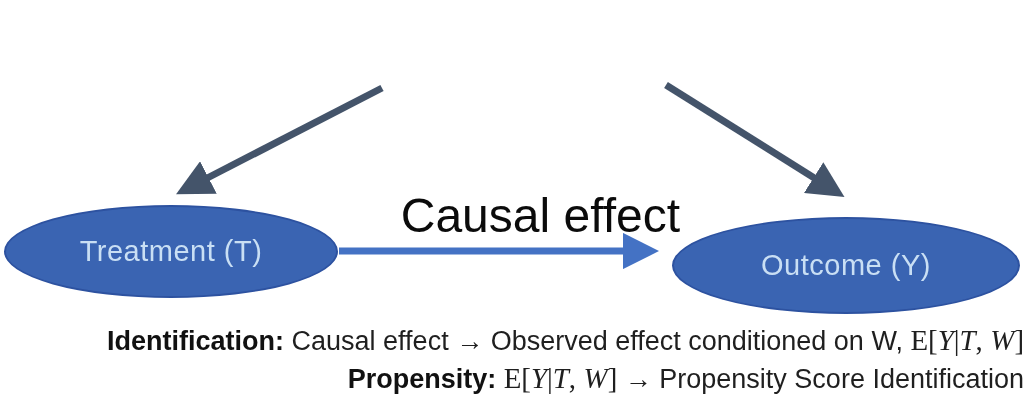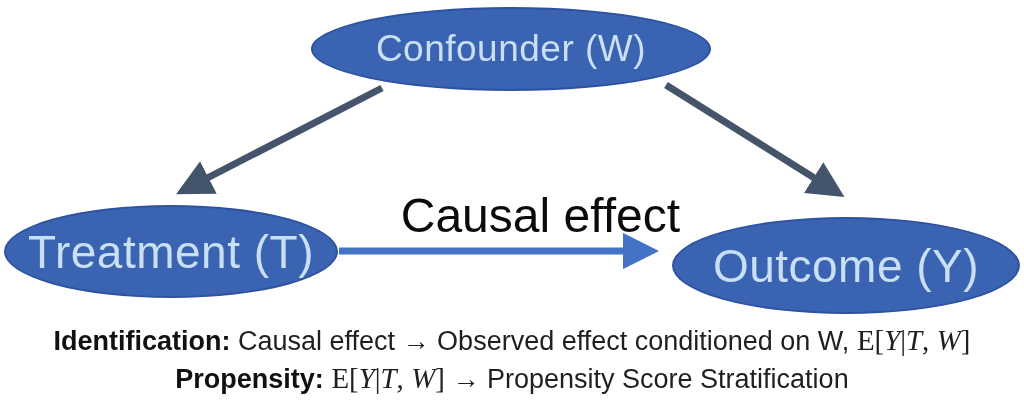--- a/index.html
+++ b/index.html
@@ -24,21 +24,21 @@
   .node {
     position: absolute;
     display: flex;
     align-items: center;
     justify-content: center;
     background: #3a64b2;
     border: 2px solid #2d52a0;
     border-radius: 50%;
     box-sizing: border-box;
     color: #c9dff4;
-    font-size: 46px;
+    font-size: 29px;
     letter-spacing: 0.5px;
     white-space: nowrap;
   }
   .node-confounder { left: 311px; top: 7px;  width: 400px; height: 84px; font-size: 37px; }
   .node-treatment  { left: 4px;   top: 205px; width: 334px; height: 93px; }
   .node-outcome    { left: 672px; top: 217px; width: 348px; height: 97px; }
   .causal-label {
     position: absolute;
     left: 330px;
     top: 188px;
@@ -46,21 +46,21 @@
     text-align: right;
     color: #0b0b0b;
     font-size: 48px;
     white-space: nowrap;
   }
   .caption {
     position: absolute;
     left: 0;
     top: 322px;
     width: 1024px;
-    text-align: center;
+    text-align: right;
     color: #1f1f1f;
     font-size: 27px;
     line-height: 37px;
     white-space: nowrap;
   }
   .caption .b {
     font-weight: bold;
     color: #111111;
   }
   .caption .mroman {
@@ -85,40 +85,37 @@
       </marker>
       <marker id="head-blue" markerWidth="5.2" markerHeight="5.2" refX="3.6" refY="2.6" orient="auto">
         <path d="M0,0 L5.2,2.6 L0,5.2 Z" fill="#4472c4"></path>
       </marker>
     </defs>
     <line x1="382" y1="88" x2="186" y2="189" stroke-width="7" marker-end="url(#head-dark)" stroke="#44546a"></line>
     <line x1="666" y1="85" x2="835" y2="191" stroke-width="7" marker-end="url(#head-dark)" stroke="#44546a"></line>
     <line x1="339" y1="251" x2="648" y2="251" stroke-width="7" marker-end="url(#head-blue)" stroke="#4472c4"></line>
   </svg>
 
-  <div class="node node-confounder">
-    <span>Confounder (W)</span>
-  </div>
 
   <div class="node node-treatment">
     <span>Treatment (T)</span>
   </div>
 
   <div class="node node-outcome">
     <span>Outcome (Y)</span>
   </div>
 
   <div class="causal-label">Causal effect</div>
 
   <div class="caption">
     <div>
       <span class="b">Identification:</span>
       <span>Causal effect → Observed effect conditioned on W,</span>
       <span><span class="mroman">E[</span><span class="mitalic">Y</span><span class="mroman">|</span><span class="mitalic">T</span><span class="mroman">,</span> <span class="mitalic">W</span><span class="mroman">]</span></span>
     </div>
     <div>
       <span class="b">Propensity:</span>
       <span><span class="mroman">E[</span><span class="mitalic">Y</span><span class="mroman">|</span><span class="mitalic">T</span><span class="mroman">,</span> <span class="mitalic">W</span><span class="mroman">]</span></span>
-      <span>→ Propensity Score Stratification</span>
+      <span>→ Propensity Score Identification</span>
     </div>
   </div>
 
 </div>
 
 </body></html>

